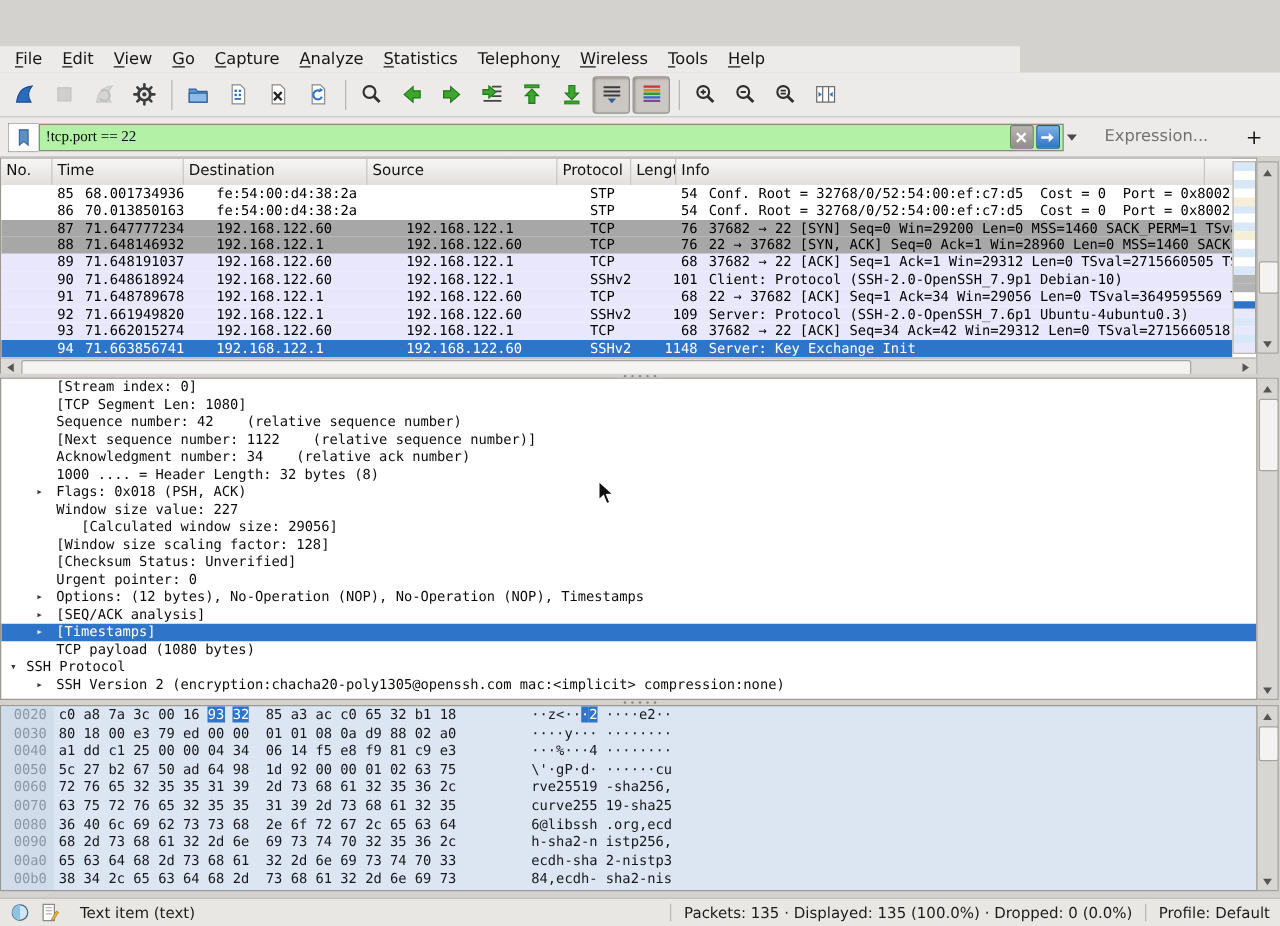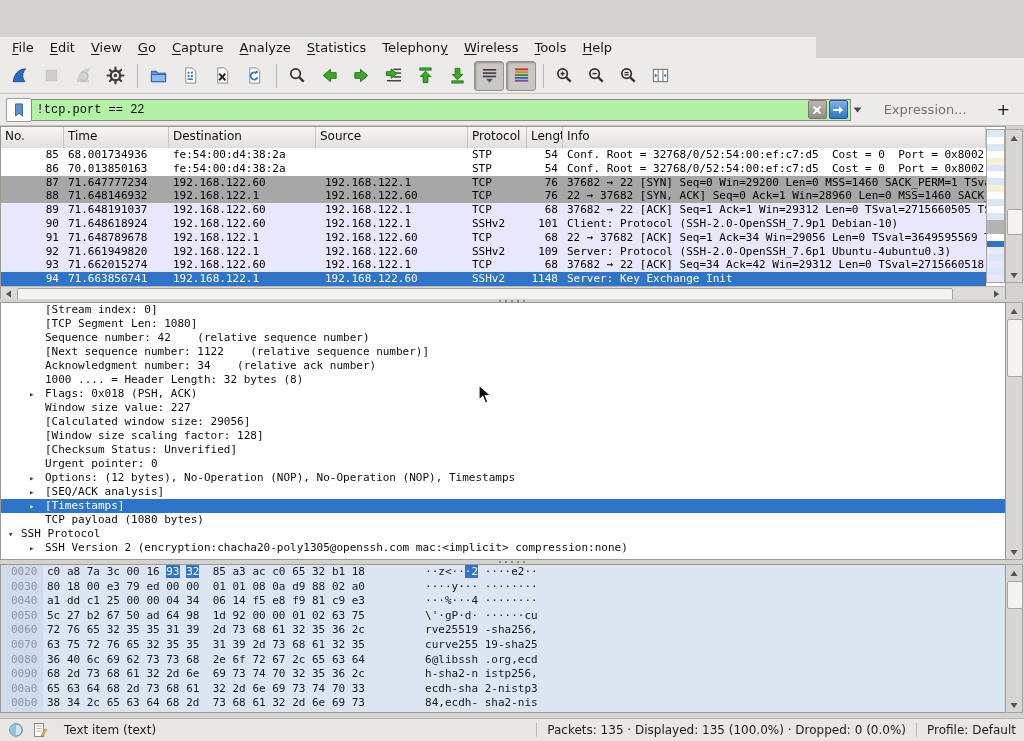--- a/index.html
+++ b/index.html
@@ -28,21 +28,21 @@
   .tbtn.disabled{opacity:.42;}
   .tsep{width:1px;height:24px;background:#b9b5b1;margin:0 5px;}
   
   .filterbar{position:absolute;left:0;top:94px;width:1024px;height:32px;background:#edebe9;
     border-bottom:1px solid #c6c2be;display:flex;align-items:center;padding:0 6px;box-sizing:border-box;}
   .fbookmark{width:24px;height:22px;border:1px solid #a29e9a;border-right:none;background:#fdfdfd;
     display:flex;align-items:center;justify-content:center;border-radius:2px 0 0 2px;}
   .finputwrap{position:relative;height:22px;width:836px;border:1px solid #8d8985;background:#b3f1a6;
     display:flex;align-items:center;box-sizing:border-box;}
   .finput{flex:1;height:18px;border:none;outline:none;background:transparent;
-    font-family:Liberation Mono, monospace;font-size:12px;color:#0b0b0b;padding-left:5px;}
+    font-family:Liberation Serif, serif;font-size:12px;color:#0b0b0b;padding-left:5px;}
   .fminibtn{width:17px;height:17px;border-radius:2px;margin-right:2px;
     display:flex;align-items:center;justify-content:center;}
   .fclear{background:linear-gradient(#b9b6b2,#918d89);border:1px solid #7c7874;}
   .fapply{background:linear-gradient(#7fb1e5,#2e74c8);border:1px solid #235a9d;}
   .fcaret{width:13px;height:22px;display:flex;align-items:center;justify-content:center;}
   .fexpr{font-size:13px;color:#737373;margin-left:14px;padding:3px 6px;}
   .fadd{font-size:16px;color:#171717;margin-left:16px;padding:0 8px;}
   
   .packetlist{position:absolute;left:0;top:126px;width:1006px;height:173px;background:#fff;
     border:1px solid #9c9892;box-sizing:border-box;}
@@ -314,21 +314,21 @@
       <svg width="9" height="6" viewBox="0 0 9 6">
           <path d="M0.5 0.5 h8 L4.5 5.5 Z" fill="#4a4a4a"></path>
         </svg>
     </span>
     <span class="fexpr">Expression...</span>
     <span class="fadd">+</span>
   </div>
 
   <div class="packetlist">
     <div class="plheader" id="plheader">
-        <span class="plh-cell" style="width: 63px;">No.</span>
+        <span class="plh-cell" style="width: 41px;">No.</span>
         <span class="plh-cell" style="width: 105px;">Time</span>
         <span class="plh-cell" style="width: 147px;">Destination</span>
         <span class="plh-cell" style="width: 152px;">Source</span>
         <span class="plh-cell" style="width: 59px;">Protocol</span>
         <span class="plh-cell" style="width: 36px;">Length</span>
         <span class="plh-cell" style="width: 423px;">Info</span>
       </div>
     <div class="plrows" id="plrows">
         <div class="pl-row" style="background: rgb(255, 255, 255);"><span class="pl-cell" style="width: 63px; text-align: right; padding: 0px 5px 0px 0px;">85</span><span class="pl-cell" style="width: 105px; text-align: left; padding: 0px 0px 0px 4px;">68.001734936</span><span class="pl-cell" style="width: 152px; text-align: left; padding: 0px 0px 0px 4px;">fe:54:00:d4:38:2a</span><span class="pl-cell" style="width: 147px; text-align: left; padding: 0px 0px 0px 4px;"></span><span class="pl-cell" style="width: 59px; text-align: left; padding: 0px 0px 0px 4px;">STP</span><span class="pl-cell" style="width: 36px; text-align: right; padding: 0px 5px 0px 0px;">54</span><span class="pl-cell" style="width: 423px; text-align: left; padding: 0px 0px 0px 4px;">Conf. Root = 32768/0/52:54:00:ef:c7:d5  Cost = 0  Port = 0x8002</span></div>
         <div class="pl-row" style="background: rgb(255, 255, 255);"><span class="pl-cell" style="width: 63px; text-align: right; padding: 0px 5px 0px 0px;">86</span><span class="pl-cell" style="width: 105px; text-align: left; padding: 0px 0px 0px 4px;">70.013850163</span><span class="pl-cell" style="width: 152px; text-align: left; padding: 0px 0px 0px 4px;">fe:54:00:d4:38:2a</span><span class="pl-cell" style="width: 147px; text-align: left; padding: 0px 0px 0px 4px;"></span><span class="pl-cell" style="width: 59px; text-align: left; padding: 0px 0px 0px 4px;">STP</span><span class="pl-cell" style="width: 36px; text-align: right; padding: 0px 5px 0px 0px;">54</span><span class="pl-cell" style="width: 423px; text-align: left; padding: 0px 0px 0px 4px;">Conf. Root = 32768/0/52:54:00:ef:c7:d5  Cost = 0  Port = 0x8002</span></div>
@@ -432,21 +432,21 @@
   <div class="details">
     <div id="detlines">
         <div class="det-line" style="padding-left: 44px;">[Stream index: 0]</div>
         <div class="det-line" style="padding-left: 44px;">[TCP Segment Len: 1080]</div>
         <div class="det-line" style="padding-left: 44px;">Sequence number: 42    (relative sequence number)</div>
         <div class="det-line" style="padding-left: 44px;">[Next sequence number: 1122    (relative sequence number)]</div>
         <div class="det-line" style="padding-left: 44px;">Acknowledgment number: 34    (relative ack number)</div>
         <div class="det-line" style="padding-left: 44px;">1000 .... = Header Length: 32 bytes (8)</div>
         <div class="det-line" style="padding-left: 44px;"><span class="arrow" style="left: 28px;">▸</span>Flags: 0x018 (PSH, ACK)</div>
         <div class="det-line" style="padding-left: 44px;">Window size value: 227</div>
-        <div class="det-line" style="padding-left: 44px;">[Calculated window size: 29056]</div>
+        <div class="det-line" style="padding-left: 44px; margin-left: 20px;">[Calculated window size: 29056]</div>
         <div class="det-line" style="padding-left: 44px;">[Window size scaling factor: 128]</div>
         <div class="det-line" style="padding-left: 44px;">[Checksum Status: Unverified]</div>
         <div class="det-line" style="padding-left: 44px;">Urgent pointer: 0</div>
         <div class="det-line" style="padding-left: 44px;"><span class="arrow" style="left: 28px;">▸</span>Options: (12 bytes), No-Operation (NOP), No-Operation (NOP), Timestamps</div>
         <div class="det-line" style="padding-left: 44px;"><span class="arrow" style="left: 28px;">▸</span>[SEQ/ACK analysis]</div>
         <div class="det-line selected" style="padding-left: 44px;"><span class="arrow" style="left: 28px;">▸</span>[Timestamps]</div>
         <div class="det-line" style="padding-left: 44px;">TCP payload (1080 bytes)</div>
         <div class="det-line" style="padding-left: 20px;"><span class="arrow" style="left: 7px;">▾</span>SSH Protocol</div>
         <div class="det-line" style="padding-left: 44px;"><span class="arrow" style="left: 28px;">▸</span>SSH Version 2 (encryption:chacha20-poly1305@openssh.com mac:&lt;implicit&gt; compression:none)</div>
       </div>

